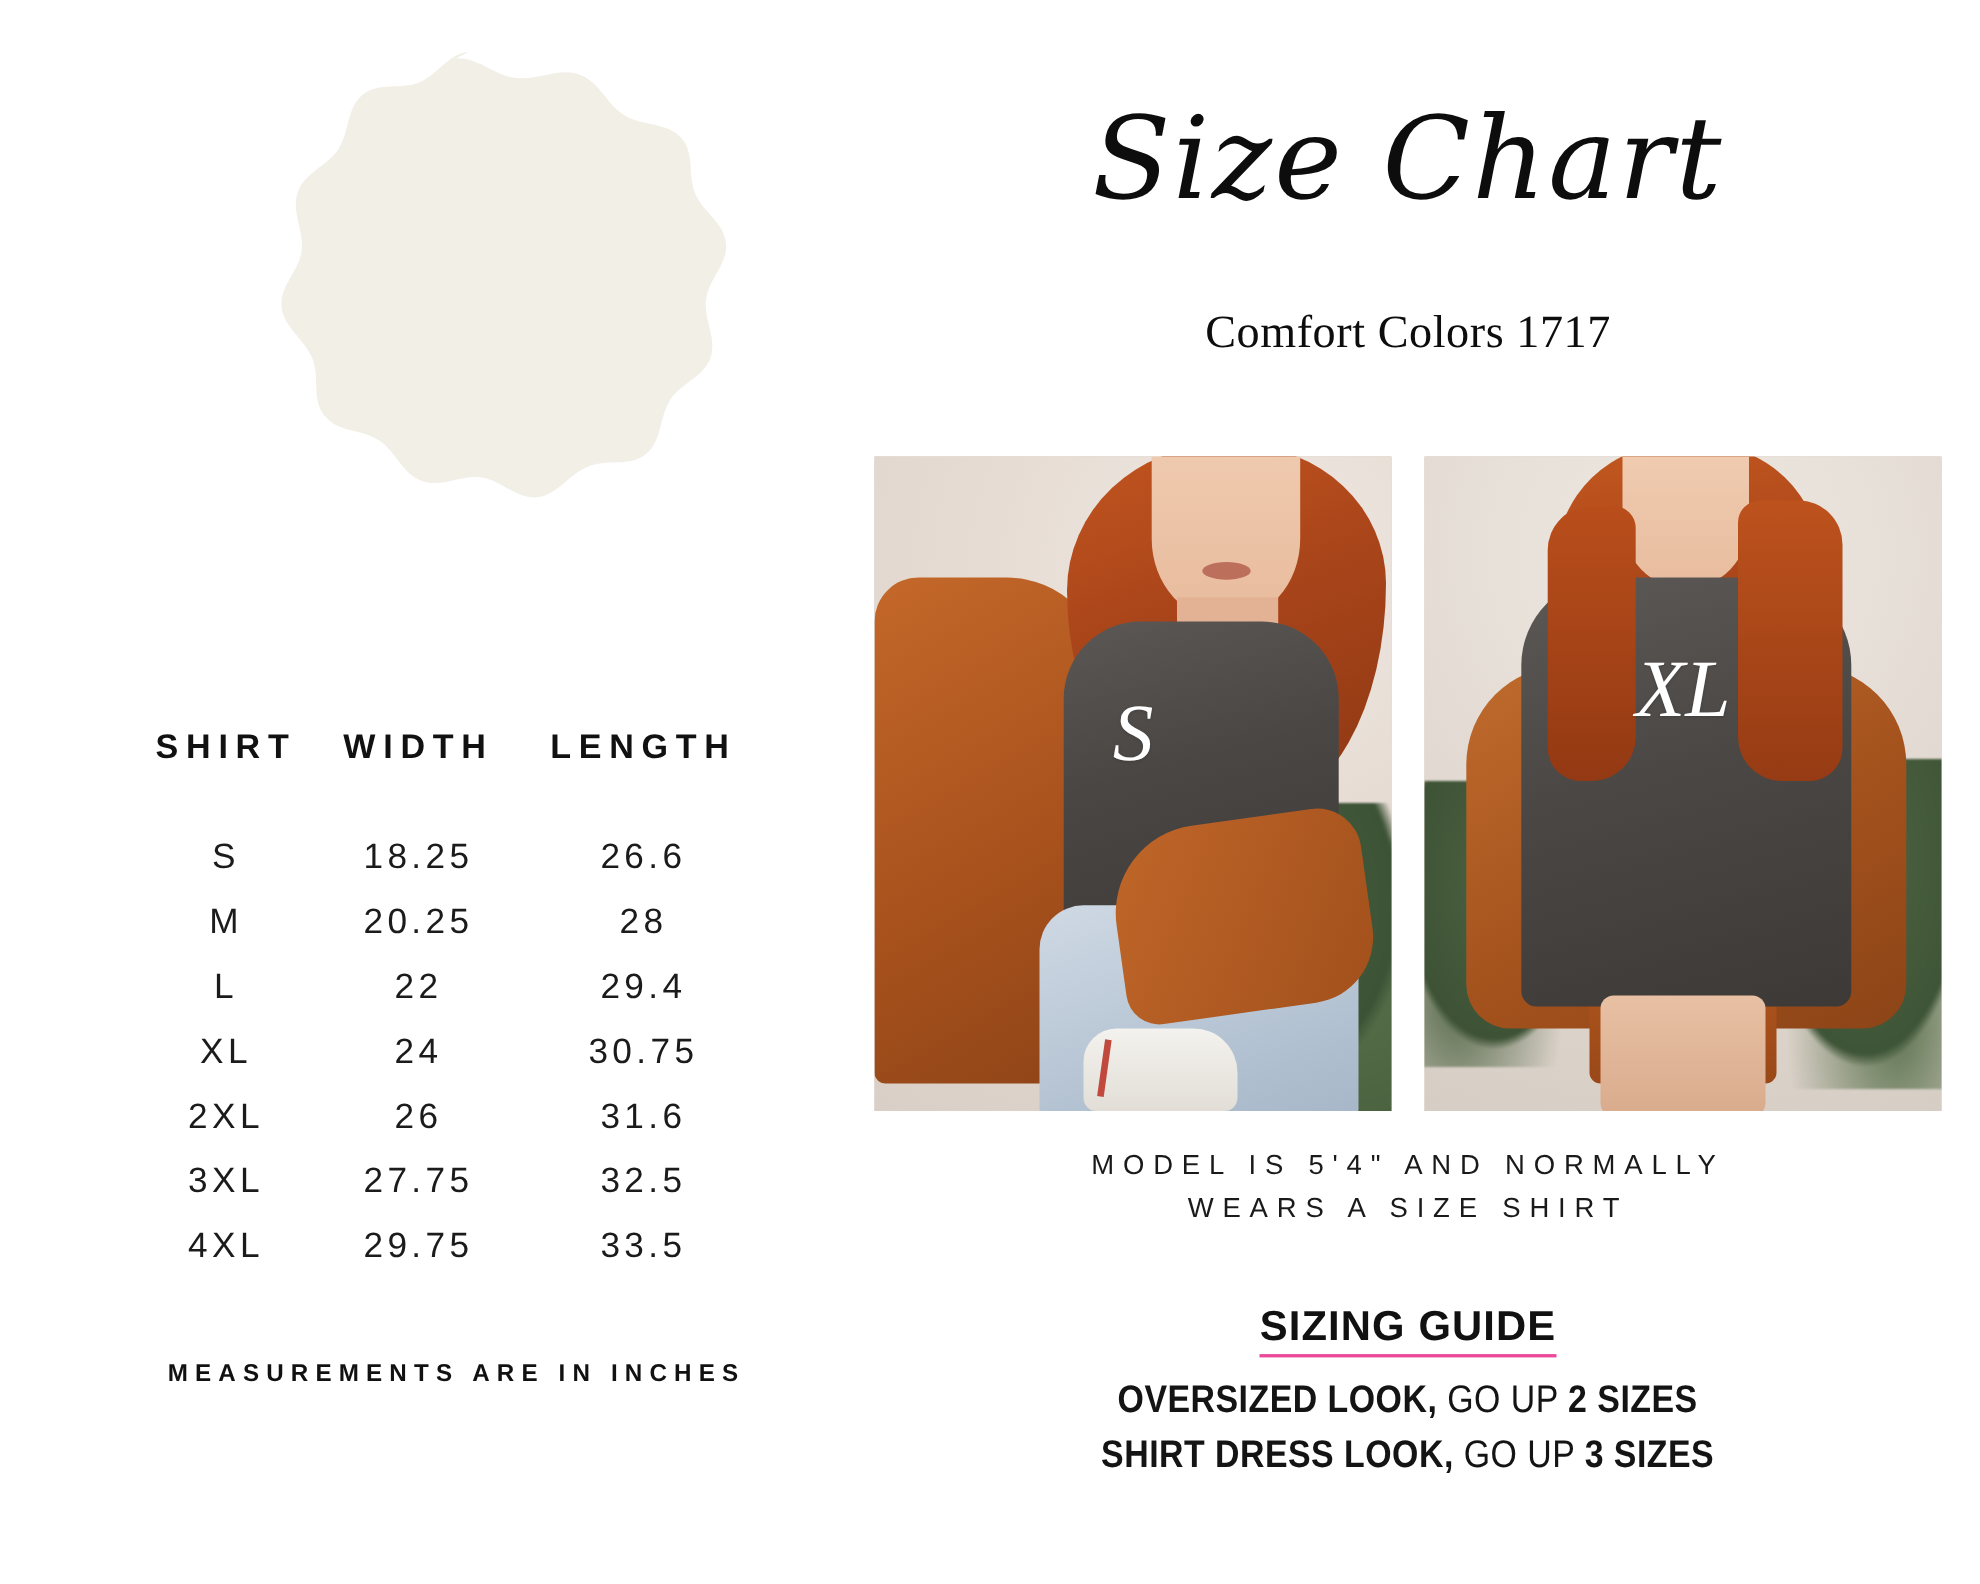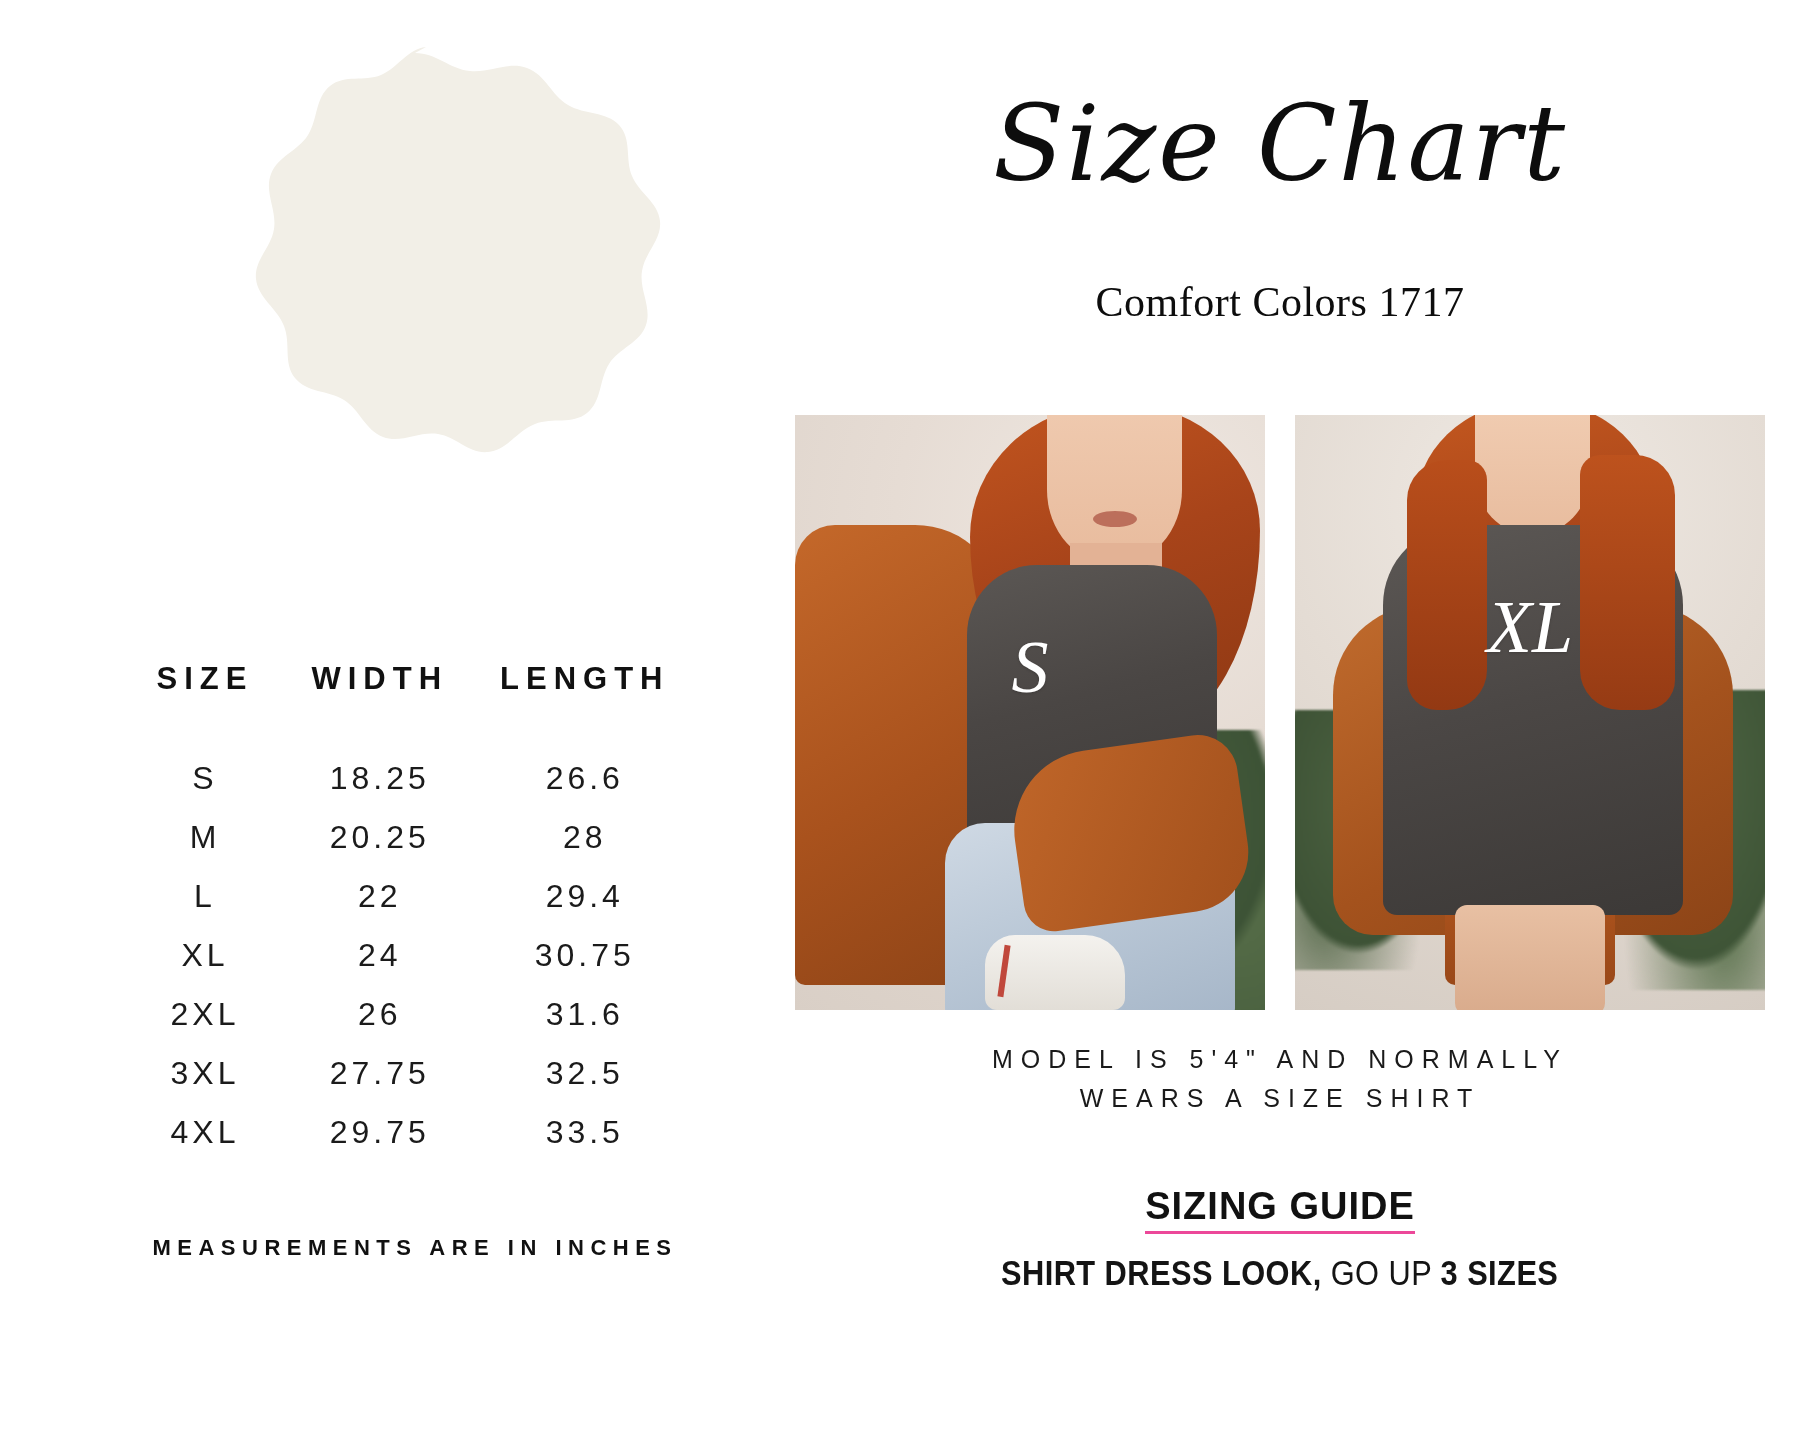--- a/index.html
+++ b/index.html
@@ -383,21 +383,21 @@
       <svg viewBox="0 0 500 500" xmlns="http://www.w3.org/2000/svg" aria-hidden="true">
         <path fill="#f2efe7" d="M250 8
           c22 0 34 16 55 18 21 2 38-10 57-3 19 7 24 27 41 37 17 10 38 6 51 20 13 14 6 34 13 51 7 17 26 26 28 45 2 19-15 31-18 50-3 19 10 36 4 54-6 18-27 23-37 39-10 16-7 37-22 49-15 12-34 4-52 11-18 7-28 26-47 28-19 2-31-15-50-18-19-3-37 10-55 3-18-7-23-27-39-37-16-10-37-7-49-22-12-15-4-34-11-52-7-18-26-28-28-47-2-19 15-31 18-50 3-19-10-37-3-55 7-18 27-23 37-39 10-16 7-37 22-49 15-12 34-4 51-11 17-7 26-26 45-28z"></path>
       </svg>
     </div>
 
     <div class="table-block">
       <table class="size-table">
         <thead>
           <tr>
-            <th class="col-size">SIZE</th>
+            <th class="col-size">SHIRT</th>
             <th class="col-width">WIDTH</th>
             <th class="col-length">LENGTH</th>
           </tr>
         </thead>
         <tbody>
           <tr>
             <td>S</td>
             <td>18.25</td>
             <td>26.6</td>
           </tr>
@@ -481,20 +481,25 @@
       <div>MODEL IS 5'4" AND NORMALLY</div>
       <div>WEARS A SIZE SHIRT</div>
     </div>
 
     <div class="sizing-guide-title">
       <span>SIZING GUIDE</span>
     </div>
 
     <div class="guide-lines">
       <div class="guide-line">
+        <span class="cond"><b>OVERSIZED LOOK,</b>
+        <span>GO UP</span>
+        <b>2 SIZES</b></span>
+      </div>
+      <div class="guide-line">
         <span class="cond"><b>SHIRT DRESS LOOK,</b>
         <span>GO UP</span>
         <b>3 SIZES</b></span>
       </div>
     </div>
 
   </div>
 </div>
 
 </body></html>

